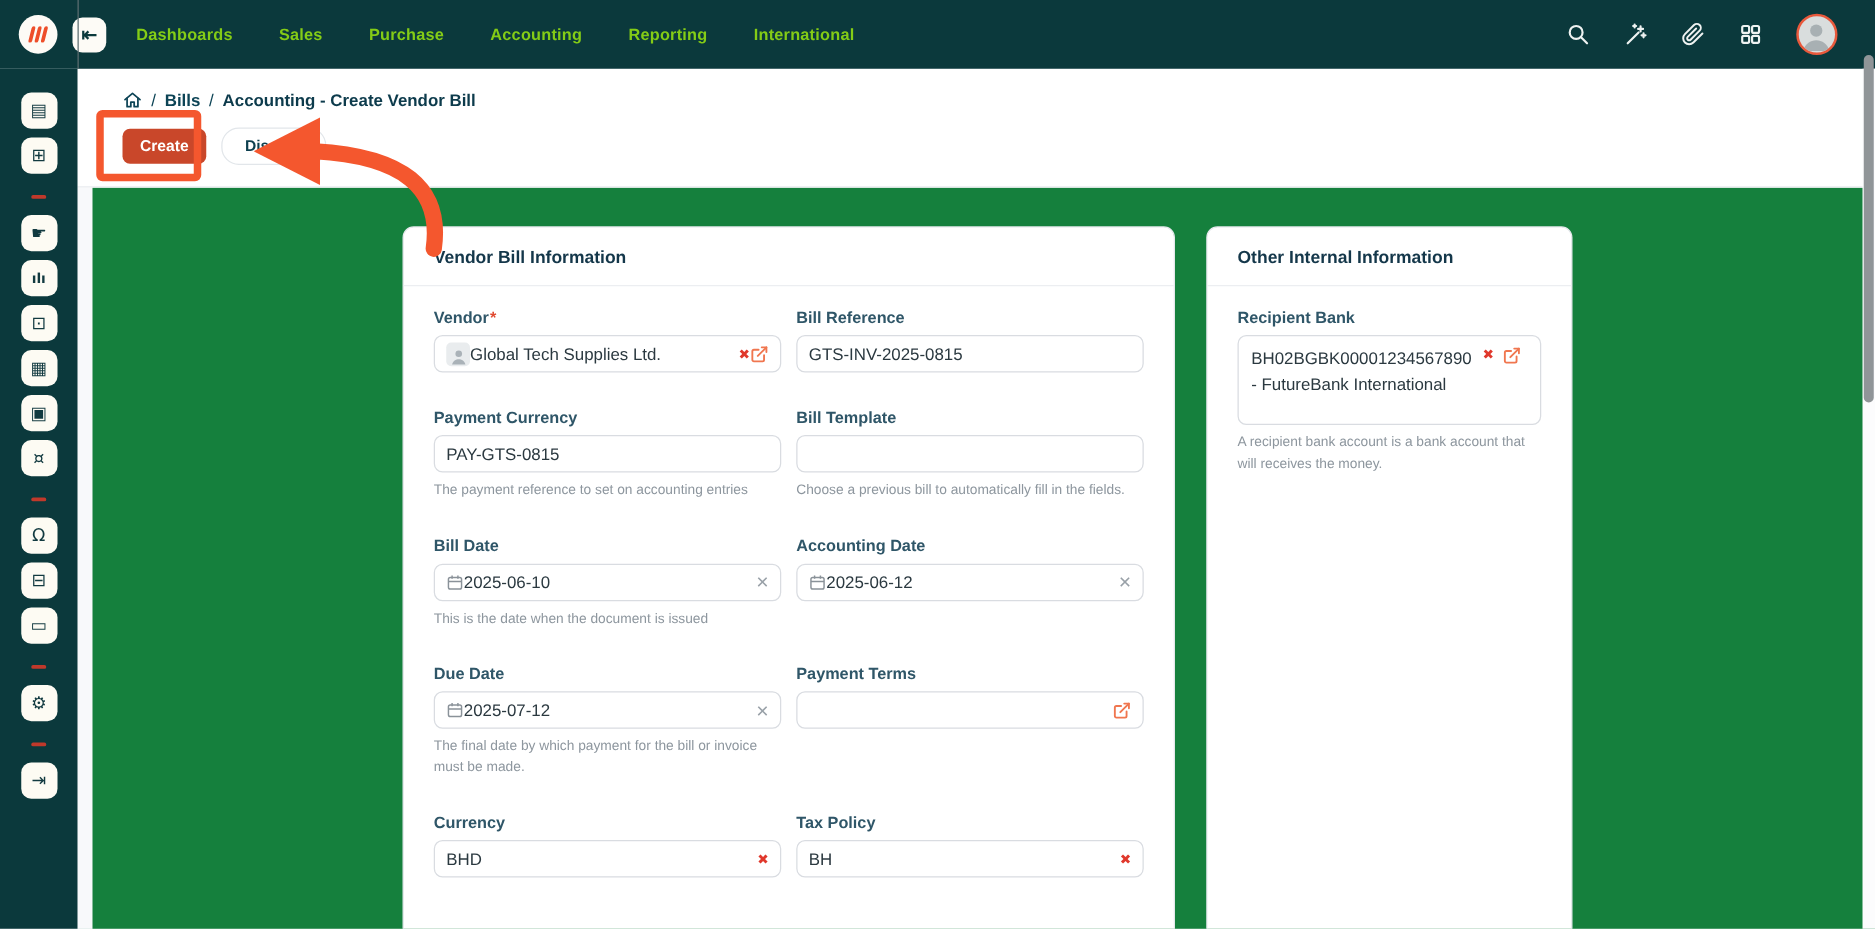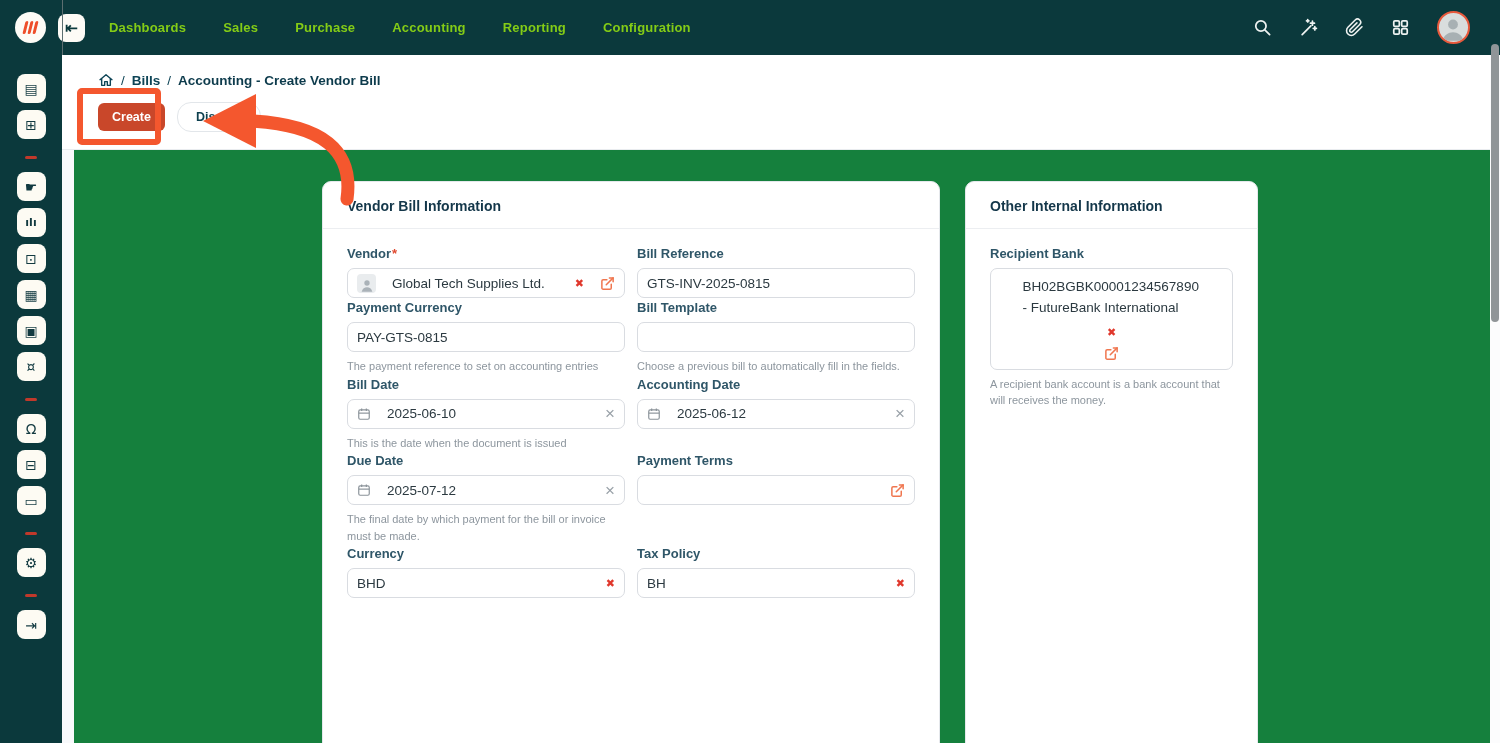--- a/index.html
+++ b/index.html
@@ -53,36 +53,36 @@
   .content { position:absolute; left:74px; top:150px; width:1438px; height:593px;
     background:#15803d; overflow:hidden; }
   .cards { display:flex; align-items:flex-start; gap:25px; padding:31px 0 0 248px; }
   .card { background:#fff; border:1px solid #e5e8ec; border-radius:9px; min-height:650px; }
   .card-left { width:618px; }
   .card-right { width:293px; }
   .card-header { padding:15px 24px 13px; border-bottom:1px solid #eceef1; }
   .card-title { font-size:14px; font-weight:800; color:#14374a; }
   .card-body { padding:17px 24px; }
   .grid { display:grid; grid-template-columns:278px 278px; column-gap:12px; }
-  .field { margin-bottom:2px; }
+  .field { margin-bottom:28px; }
   .f-label { font-size:13px; font-weight:700; color:#2f5668; margin-bottom:7px; }
   .req { color:#e0492f; margin-left:1px; }
   .f-input { height:30px; border:1px solid #d9dce1; border-radius:7px; background:#fff;
-    display:flex; align-items:center; padding:0 9px; gap:16px; font-size:13.5px; color:#2b3940; cursor:text; }
+    display:flex; align-items:center; padding:0 9px; gap:0; font-size:13.5px; color:#2b3940; cursor:text; }
   .f-help { font-size:11px; color:#8d969e; line-height:1.5; margin-top:6px; max-width:278px; }
   .x-red { color:#e0382c; font-size:11px; font-weight:bold; margin-left:auto; cursor:pointer;
     font-family:"DejaVu Sans", sans-serif; }
   .x-red.inline { margin-left:0; }
   .x-gray { color:#99a1a8; font-size:17px; margin-left:auto; cursor:pointer; line-height:1; }
   .ext-link { width:15px; height:15px; color:#f0764f; cursor:pointer; flex:none; }
   .cal { width:14px; height:14px; color:#8a9299; flex:none; }
   .mini-avatar { width:19px; height:19px; border-radius:4px; background:#e9ecee; flex:none;
     display:flex; align-items:flex-end; justify-content:center; overflow:hidden; cursor:default; }
   .bank-box { border:1px solid #d9dce1; border-radius:7px; background:#fff; min-height:72px;
-    display:flex; align-items:center; padding:8px 10px; gap:7px; cursor:text;flex-direction:column; }
+    display:flex; padding:8px 10px; gap:7px; cursor:text; }
   .bank-value { font-size:13.5px; color:#2b3940; line-height:1.55; width:178px; }
 
   
   .annotation { position:absolute; left:0; top:0; width:1500px; height:743px;
     z-index:60; pointer-events:none; }
 
   
   .scroll-track { position:absolute; right:0; top:55px; width:10px; height:688px; background:#fcfcfd; z-index:70; }
   .scroll-thumb { position:absolute; right:1px; top:44px; width:8px; height:278px;
     background:#909598; border-radius:5px; z-index:75; cursor:grab; }
@@ -100,21 +100,21 @@
   </div>
   <div class="collapse-btn">
     <span>⇤</span>
   </div>
   <div class="nav">
     <span class="nav-item">Dashboards</span>
     <span class="nav-item">Sales</span>
     <span class="nav-item">Purchase</span>
     <span class="nav-item">Accounting</span>
     <span class="nav-item">Reporting</span>
-    <span class="nav-item">Configuration</span>
+    <span class="nav-item">International</span>
   </div>
   <div class="topbar-right">
     <svg class="tb-icon" viewBox="0 0 24 24" fill="none" stroke="currentColor" stroke-width="2.2" stroke-linecap="round">
       <circle cx="10" cy="10" r="6.5"></circle>
         <line x1="15.2" y1="15.2" x2="21" y2="21"></line>
     </svg>
     <svg class="tb-icon" viewBox="0 0 24 24" fill="none" stroke="currentColor" stroke-width="2.2" stroke-linecap="round">
       <line x1="4" y1="21" x2="15" y2="10"></line>
       <path d="M17 4v5 M14.5 6.5h5"></path>
         <path d="M20 11v4 M18 13h4"></path>

